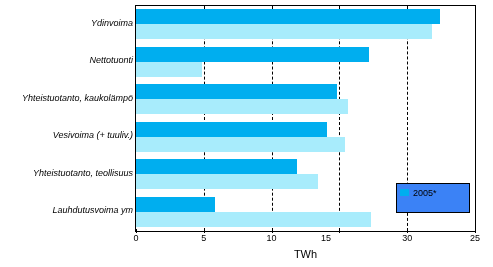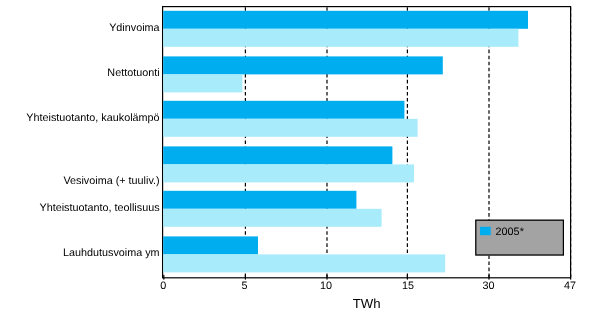--- a/index.html
+++ b/index.html
@@ -36,21 +36,21 @@
   
   .cat-label{
     position:absolute;
     right:498px;
     text-align:right;
     font-size:9px;
     line-height:10px;
     white-space:nowrap;
     color:#000000;
   }
-  #cat-labels{position:absolute;left:0;top:5px;width:133px;height:227px;}
+  #cat-labels{position:absolute;left:0;top:5px;width:133px;height:227px;font-style:italic;}
   #cat-labels .cat-label{left:0;width:133px;right:auto;}
 
   
   #x-ticks{position:absolute;left:135px;top:233px;width:341px;height:14px;}
   .xtick{
     position:absolute;top:0;
     font-size:9px;line-height:10px;
     transform:translateX(-50%);
     white-space:nowrap;
   }
@@ -62,21 +62,21 @@
     position:absolute;left:135px;top:248px;width:341px;
     text-align:center;font-size:11px;line-height:12px;
   }
 
   
   #legend{
     position:absolute;
     left:396px;top:183px;
     width:74px;height:30px;
     border:1px solid #000000;
-    background:#a3a3a3;
+    background:#3b82f6;
     box-sizing:border-box;
     padding:2px 3px;
   }
   .legend-row{
     display:flex;align-items:center;
     height:13px;
   }
   .legend-swatch{
     width:9px;height:7px;margin-right:4px;flex:0 0 auto;
   }
@@ -86,21 +86,21 @@
 </style>
 </head>
 <body>
 
 <div id="chart-root">
 
   <div id="cat-labels">
       <div class="cat-label" style="top: 12.75px;">Ydinvoima</div>
       <div class="cat-label" style="top: 87.75px;">Yhteistuotanto, kaukolämpö</div>
       <div class="cat-label" style="top: 50.25px;">Nettotuonti</div>
-      <div class="cat-label" style="top: 125.25px; margin-top: 15px;">Vesivoima (+ tuuliv.)</div>
+      <div class="cat-label" style="top: 125.25px;">Vesivoima (+ tuuliv.)</div>
       <div class="cat-label" style="top: 162.75px;">Yhteistuotanto, teollisuus</div>
       <div class="cat-label" style="top: 200.25px;">Lauhdutusvoima ym</div>
     </div>
 
   <div id="plot-frame">
     <div id="grid-layer">
         <div class="gridline" style="left: 67.8px;"></div>
         <div class="gridline" style="left: 135.6px;"></div>
         <div class="gridline" style="left: 203.4px;"></div>
         <div class="gridline" style="left: 271.2px;"></div>
@@ -134,25 +134,25 @@
       </div>
   </div>
 
   <div id="x-ticks">
       <div class="xtick" style="left: 1px;">0</div>
       <div class="tickmark" style="left: 1px;"></div>
       <div class="xtick" style="left: 68.8px;">5</div>
       <div class="tickmark" style="left: 68.8px;"></div>
       <div class="xtick" style="left: 136.6px; text-align: center;">10</div>
       <div class="tickmark" style="left: 136.6px;"></div>
-      <div class="xtick" style="left: 205px;">15</div>
+      <div class="xtick" style="left: 191px;">15</div>
       <div class="tickmark" style="left: 204.4px;"></div>
       <div class="xtick" style="left: 272.2px;">30</div>
       <div class="tickmark" style="left: 272.2px;"></div>
-      <div class="xtick" style="left: 340px;">47</div>
+      <div class="xtick" style="left: 340px;">25</div>
       <div class="tickmark" style="left: 340px;"></div>
     </div>
 
   <div id="x-axis-title">TWh</div>
 
   <div id="legend">
     <div class="legend-row">
       <span class="legend-swatch s2005"></span>
       <span class="legend-text">2005*</span>
     </div>

